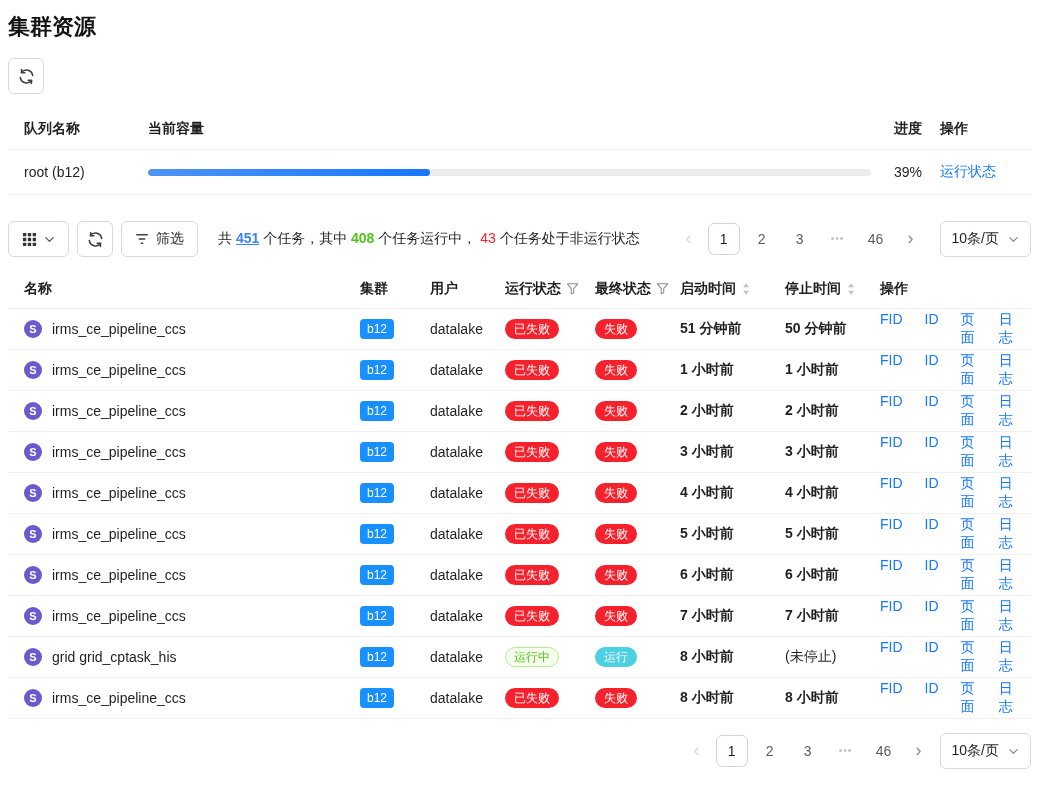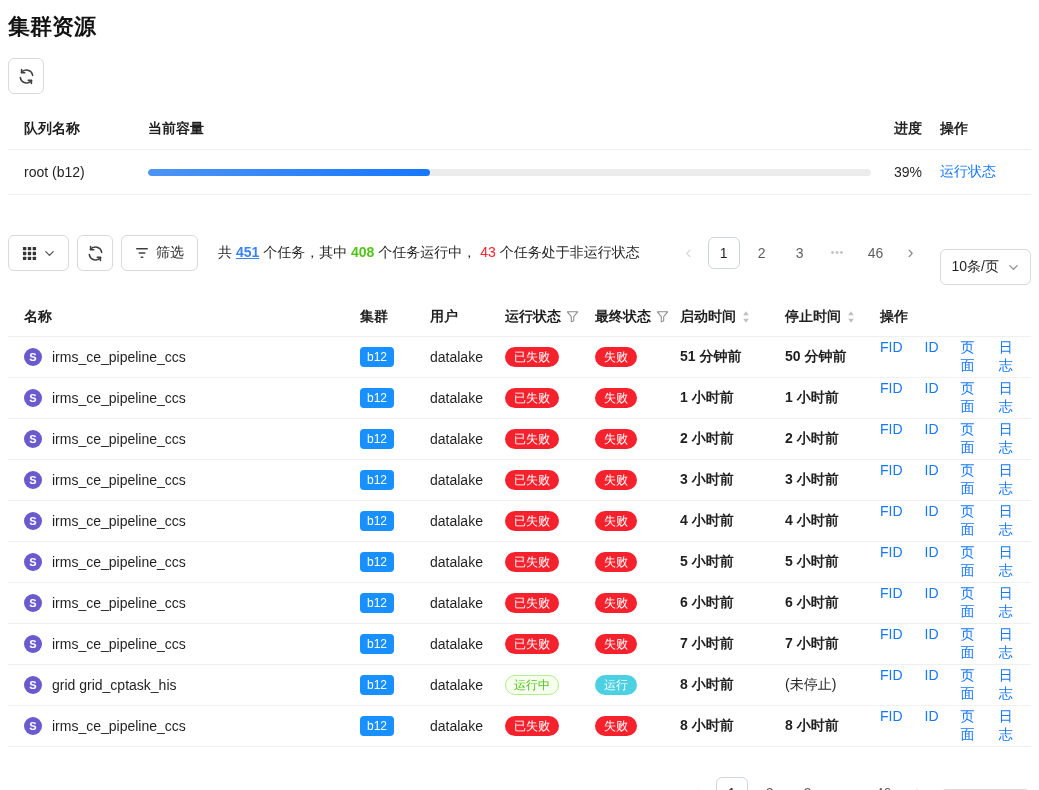--- a/index.html
+++ b/index.html
@@ -75,21 +75,20 @@
   .pg-btn {
     width: 26px; height: 32px; line-height: 30px; text-align: center;
     font-size: 18px; color: #8c8c8c; cursor: pointer; user-select: none;
   }
   .pg-btn.disabled { color: #d9d9d9; }
   .select {
     height: 36px; padding: 0 11px; margin-left: 8px;
     border: 1px solid #d9d9d9; border-radius: 6px; background: #fff;
     display: inline-flex; align-items: center; gap: 9px; cursor: pointer;
     white-space: nowrap;
-    margin-top: 28px;
   }
 
   
   .thead, .trow {
     display: grid;
     grid-template-columns: 336px 70px 75px 90px 85px 105px 95px 1fr;
     align-items: center;
     padding: 0 16px;
   }
   .thead { height: 40px; font-weight: 700; color: #1f1f1f; border-bottom: 1px solid #f0f0f0; }

